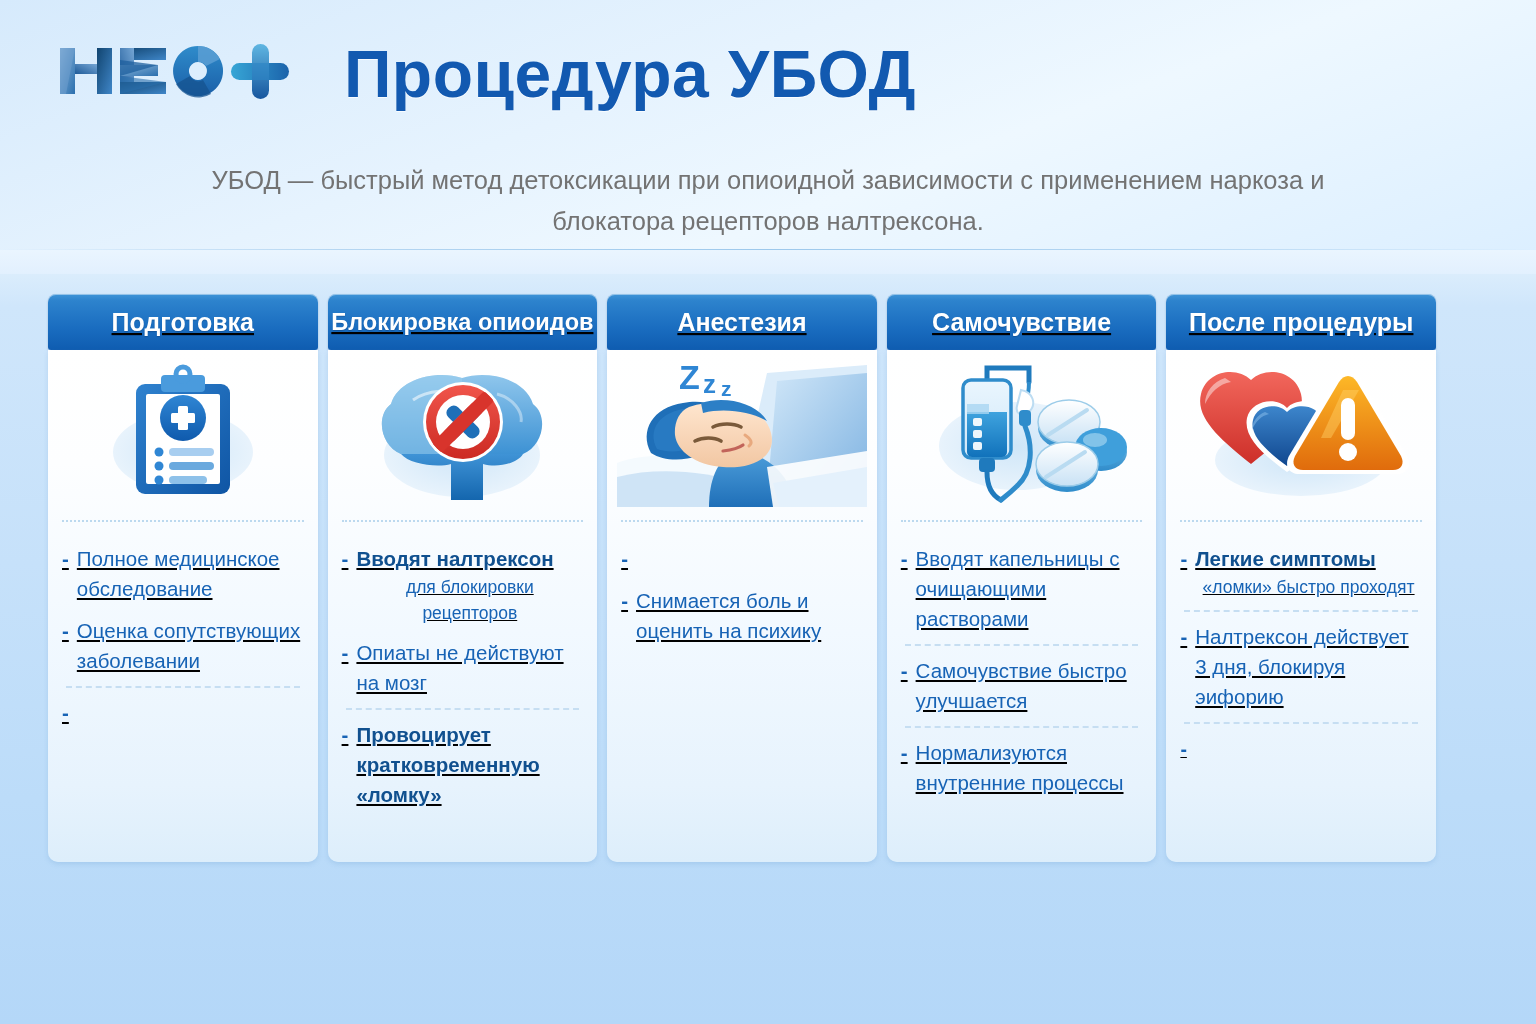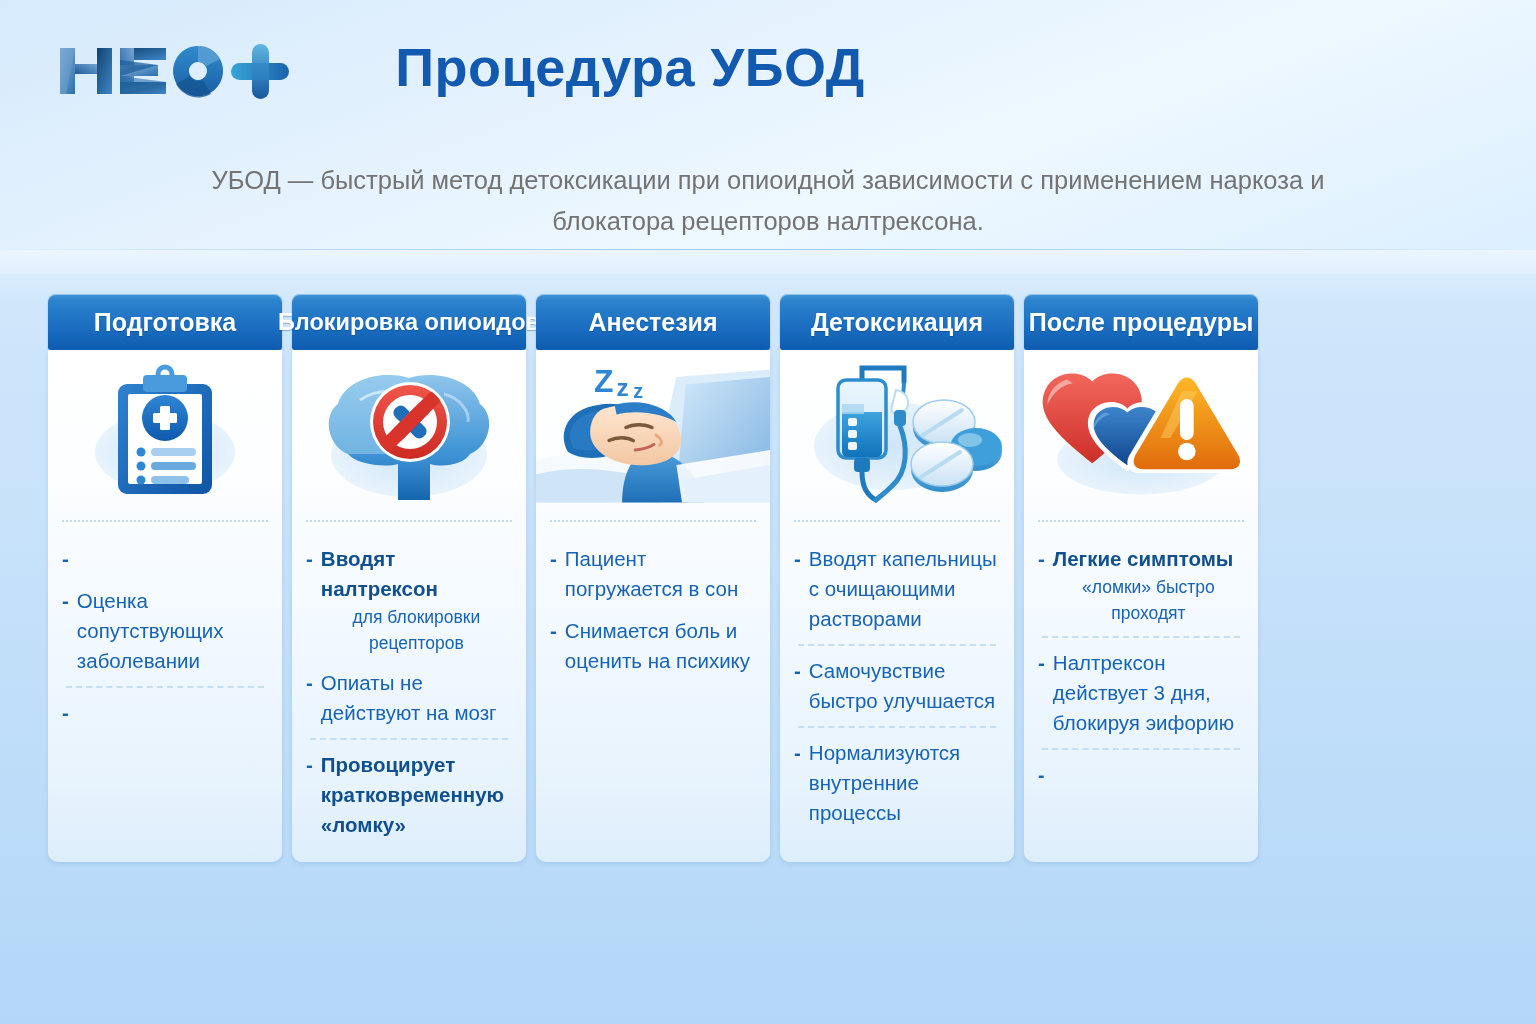--- a/index.html
+++ b/index.html
@@ -51,45 +51,46 @@
     left: 58px; top: 40px;
     width: 235px; height: 62px;
   }
 
   
   .page-title {
     position: absolute;
     left: 0; top: 36px;
     width: 1260px;
     text-align: center;
-    font-size: 54px;
+    font-size: 66px;
     font-weight: bold;
     color: #1259b0;
     letter-spacing: 0.5px;
     text-shadow: 0 1px 0 rgba(255,255,255,0.75);
   }
 
   .subtitle {
     position: absolute;
     left: 168px; top: 160px;
     width: 1200px;
     text-align: center;
     font-size: 25.5px;
     line-height: 41px;
     color: #737373;
   }
 
   
   .cards {
     position: absolute;
     left: 48px; top: 294px;
-    width: 1210px;
+    width: 1388px;
     display: flex;
     gap: 10px;
     align-items: flex-start;
+    text-decoration: underline;
   }
   .card {
     flex: 1 1 0;
     position: relative;
     border-radius: 9px 9px 10px 10px;
     min-width: 0;
   }
   .card-header {
     height: 56px;
     border-radius: 8px 8px 3px 3px;
@@ -266,20 +267,21 @@
           <circle cx="76" cy="106" r="4.5" fill="#2f86d4"></circle>
           <rect x="86" y="102" width="45" height="8" rx="4" fill="#6aa9de"></rect>
           <circle cx="76" cy="120" r="4.5" fill="#2f86d4"></circle>
           <rect x="86" y="116" width="38" height="8" rx="4" fill="#8ec1e9"></rect>
         </svg>
       </div>
       <div class="icon-divider"></div>
       <div class="bullets">
         <div class="bullet">
           <span class="dash">-</span>
+          <span class="btext"><span class="bmain">Полное медицинское обследование</span></span>
         </div>
         <div class="bullet">
           <span class="dash">-</span>
           <span class="btext"><span class="bmain">Оценка сопутствующих заболевании</span></span>
         </div>
         <div class="b-divider"></div>
         <div class="bullet">
           <span class="dash">-</span>
         </div>
       </div>
@@ -394,32 +396,31 @@
 
           <text x="62" y="34" font-family="Liberation Sans, sans-serif" font-size="34" font-weight="bold" fill="#2f86d4">Z</text>
           <text x="86" y="38" font-family="Liberation Sans, sans-serif" font-size="26" font-weight="bold" fill="#2f86d4">z</text>
           <text x="104" y="41" font-family="Liberation Sans, sans-serif" font-size="21" font-weight="bold" fill="#2f86d4">z</text>
         </svg>
       </div>
       <div class="icon-divider"></div>
       <div class="bullets">
         <div class="bullet">
           <span class="dash">-</span>
-          <span class="btext"><span class="bmain">Пациент погружается в сон</span></span>
         </div>
         <div class="bullet">
           <span class="dash">-</span>
           <span class="btext"><span class="bmain">Снимается боль и оценить на психику</span></span>
         </div>
       </div>
     </div>
   </div>
 
   <div class="card">
-    <div class="card-header">Детоксикация</div>
+    <div class="card-header">Самочувствие</div>
     <div class="card-body">
       <div class="icon-area">
         <svg viewBox="0 0 210 150" width="210" height="150">
           <defs>
             <radialGradient id="sh4" cx="0.5" cy="0.5" r="0.5">
               <stop offset="0" stop-color="#cfe6f8"></stop>
                 <stop offset="1" stop-color="#e8f3fc"></stop>
             </radialGradient>
             <linearGradient id="bag1" x1="0" y1="0" x2="0" y2="1">
               <stop offset="0" stop-color="#eaf6fe"></stop>

